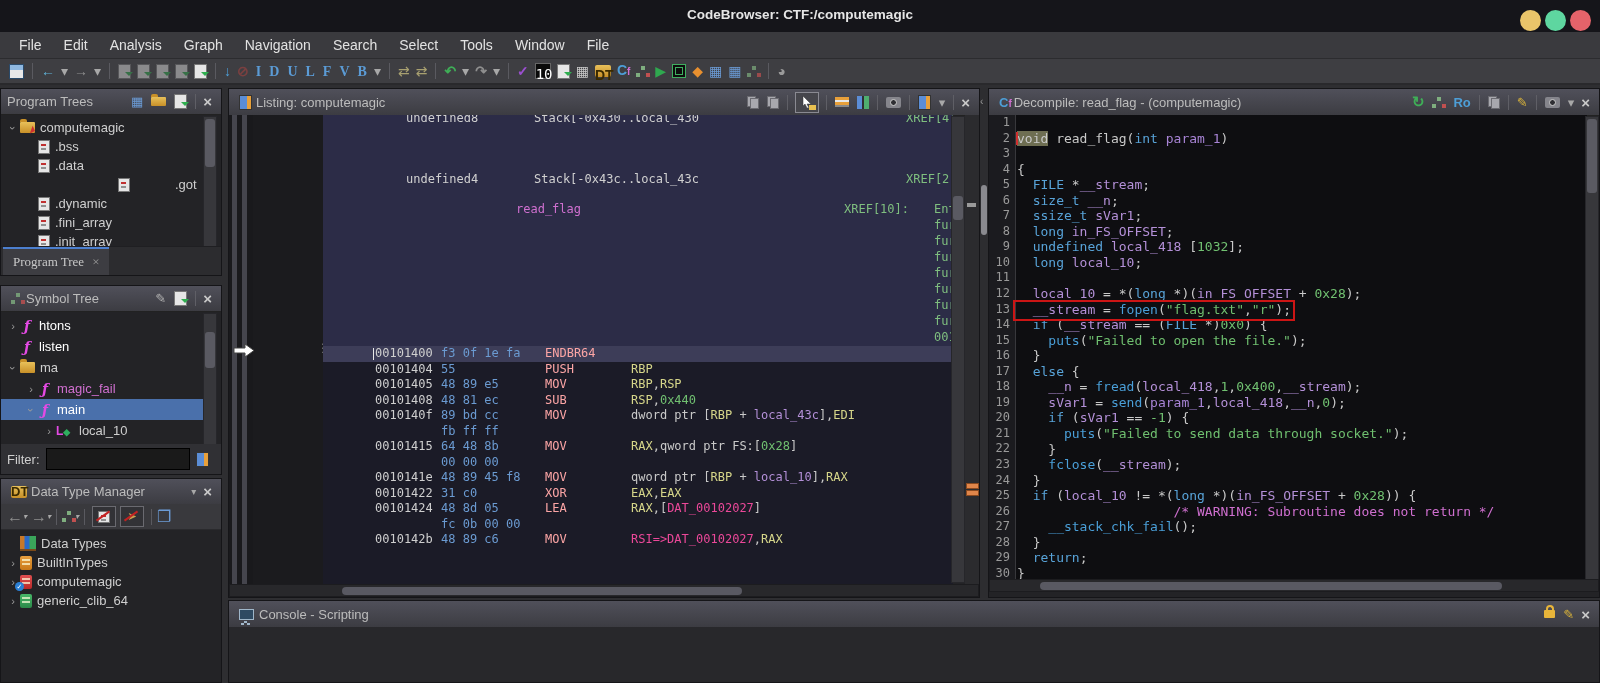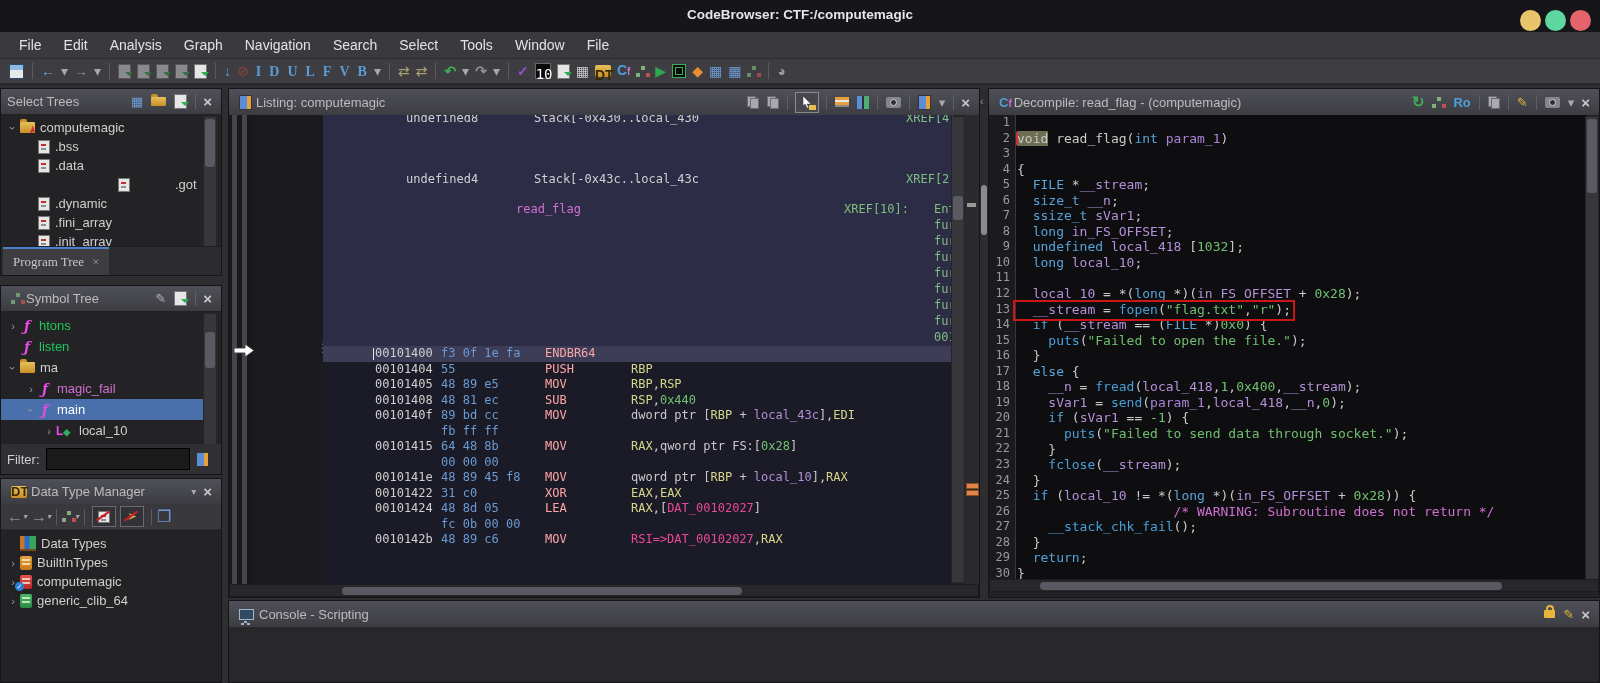--- a/index.html
+++ b/index.html
@@ -53,21 +53,21 @@
   .phead i{font-style:normal;margin:0 4px;font-size:13px;}
   .hx{color:#c9c9c9;font-size:15px;font-weight:bold;margin:0 3px;}
   .hsep{width:1px;height:15px;background:#5f5f66;margin:0 4px;display:inline-block;}
 
   
   .tree{overflow:hidden;}
   .trow{display:flex;align-items:center;font-size:13px;color:#cfcfcf;white-space:nowrap;padding-left:5px;box-sizing:border-box;}
   .trow .chev{width:14px;flex:0 0 14px;color:#9a9a9a;font-size:11px;text-align:center;}
   .chev.open{transform:rotate(90deg);}
   .lab{margin-left:5px;}
-  .lab-ref{color:#22c55e;}.lab-mag{color:#cf6fcf;}
+  .lab-ref{color:#ffffff;}.lab-mag{color:#cf6fcf;}
   .trow.sel{background:#4a70ab;color:#fff;}
   .ic-folder{position:relative;display:inline-block;width:15px;height:11px;background:linear-gradient(#e8c05a,#c89028);border-radius:1px;flex:0 0 15px;}
   .ic-folder::before{content:"";position:absolute;top:-3px;left:0;width:7px;height:3px;background:#c89028;border-radius:2px 2px 0 0;}
   .ic-folder .flag{position:absolute;right:-4px;bottom:-2px;width:0;height:0;border:4px solid transparent;border-left-color:#d03030;transform:rotate(20deg);}
   .ic-page{position:relative;display:inline-block;width:10px;height:12px;background:#e6e6e6;border:1px solid #777;flex:0 0 10px;}
   .ic-page::before{content:"";position:absolute;left:2px;top:3px;width:5px;height:2px;background:#c03030;box-shadow:0 4px 0 #909090;}
   .ic-fn{color:#e44ae4;font-weight:bold;font-style:italic;font-family:"DejaVu Serif",serif;font-size:14px;width:14px;text-align:center;flex:0 0 14px;}
   .ic-local{font-weight:bold;color:#e44ae4;font-size:12px;flex:0 0 18px;}
   .ic-local b{color:#2fae5f;font-size:9px;}
   .ic-book{display:inline-block;width:12px;height:14px;border-radius:2px;position:relative;flex:0 0 12px;}
@@ -191,21 +191,21 @@
     <i style="color:#e8902f;">◆</i>
     <i style="color:#6b9bd5;">▦</i>
     <i style="color:#6b9bd5;">▦</i>
     <i class="ic-nodes" style="opacity:.7"></i>
     <span class="tsep"></span>
     <i style="color:#9a9a9a;">◕</i>
   </div>
 
   <div class="panel" style="left:0;top:88px;width:222px;height:188px;">
     <div class="phead">
-      <span>Select Trees</span>
+      <span>Program Trees</span>
       <span class="spacer"></span>
       <i style="color:#6b9bd5;">▦</i>
       <i class="ic-folder" style="width:13px;height:9px;"></i>
       <i class="ic-pagearrow"></i>
       <span class="hsep"></span>
       <span class="hx">×</span>
     </div>
     <div class="tree" id="pt-tree" style="position:absolute;left:0;top:25px;right:18px;bottom:28px;padding-top:4px;">
         <div class="trow" style="height: 19px;">
           <span style="width: 0px; flex: 0 0 0px;"></span>

